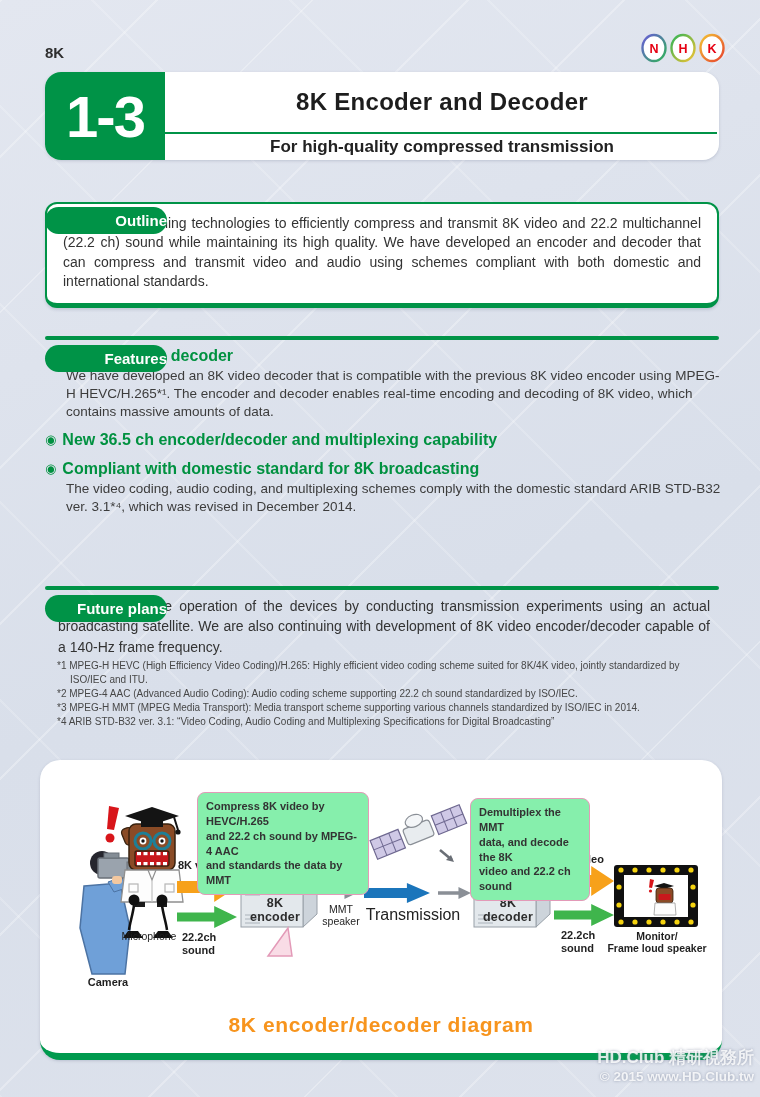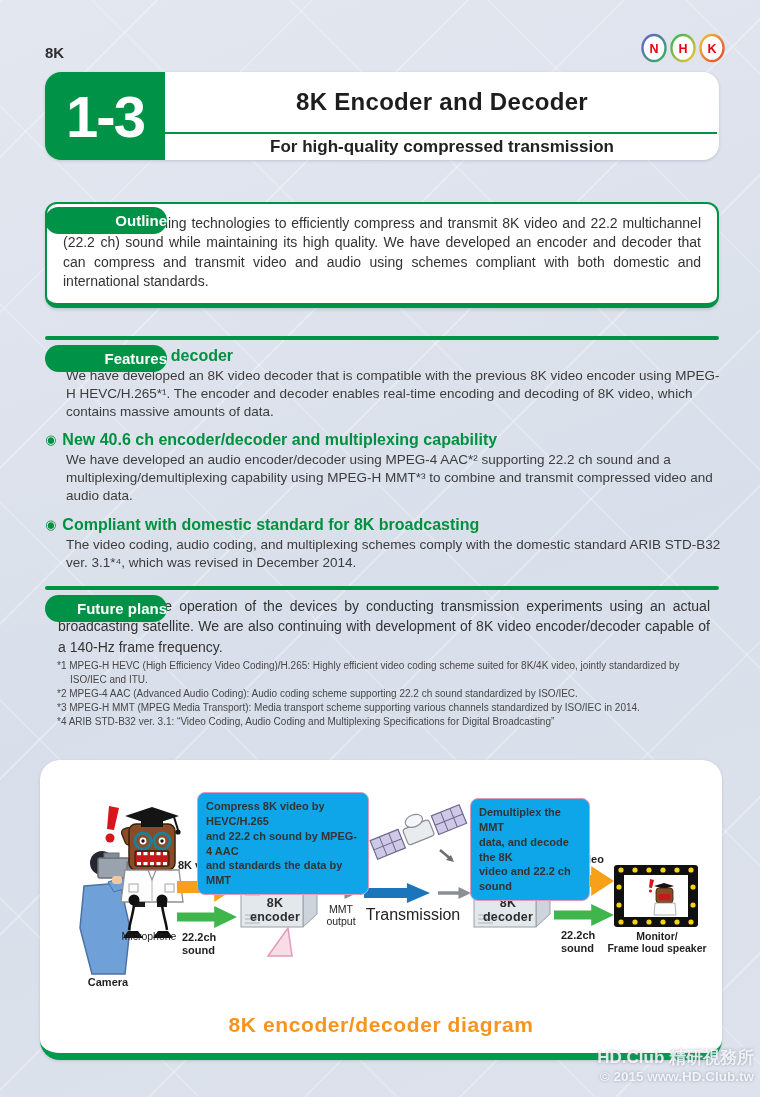--- a/index.html
+++ b/index.html
@@ -70,21 +70,21 @@
   #footnotes p { padding-left:13px; text-indent:-13px; }
 
   
   #diagram { left:40px; top:760px; width:682px; height:300px; background:#fff;
     border-radius:20px; border-bottom:7px solid #009a4e;
     box-shadow:0 1px 3px rgba(90,100,130,.25); }
   #diagram .lbl { position:absolute; font-weight:bold; color:#1f1f1f; }
   .lbl-11 { font-size:11px; line-height:1.15; }
   .lbl-10 { font-size:10.5px; line-height:1.15; }
 
-  .bubble { position:absolute; background:#0ea5e9; border:1.5px solid #e39ab8;
+  .bubble { position:absolute; background:#86efac; border:1.5px solid #e39ab8;
     border-radius:8px; padding:6px 8px; font-size:11px; font-weight:bold;
     color:#333; line-height:1.35; z-index:3; }
   .bubble span { display:block; }
   .tail { position:absolute; z-index:2; }
 
   .barrow { position:absolute; }
   .a-orange { background:#f7a11a;
     clip-path:polygon(0 30%,62% 30%,62% 0,100% 50%,62% 100%,62% 70%,0 70%); }
   .a-green { background:#3fb54c;
     clip-path:polygon(0 30%,62% 30%,62% 0,100% 50%,62% 100%,62% 70%,0 70%); }
@@ -153,22 +153,21 @@
   <div class="abs section-head" id="features-head">
     <div class="rule"></div>
     <div class="pill">Features</div>
   </div>
   <div class="abs" id="features-list">
     <div class="feat">
       <div class="feat-title"><span class="bullet">◉</span><span>New 8K video decoder</span></div>
       <div class="feat-body">We have developed an 8K video decoder that is compatible with the previous 8K video encoder using MPEG-H HEVC/H.265*¹. The encoder and decoder enables real-time encoding and decoding of 8K video, which contains massive amounts of data.</div>
     </div>
     <div class="feat">
-      <div class="feat-title"><span class="bullet">◉</span><span>New 40.6 ch encoder/decoder and multiplexing capability</span></div>
-      <div class="feat-body">We have developed an audio encoder/decoder using MPEG-4 AAC*² supporting 22.2 ch sound and a multiplexing/demultiplexing capability using MPEG-H MMT*³ to combine and transmit compressed video and audio data.</div>
+      <div class="feat-title"><span class="bullet">◉</span><span>New 36.5 ch encoder/decoder and multiplexing capability</span></div>
     </div>
     <div class="feat">
       <div class="feat-title"><span class="bullet">◉</span><span>Compliant with domestic standard for 8K broadcasting</span></div>
       <div class="feat-body">The video coding, audio coding, and multiplexing schemes comply with the domestic standard ARIB STD-B32 ver. 3.1*⁴, which was revised in December 2014.</div>
     </div>
   </div>
 
   <div class="abs section-head" id="future-head">
     <div class="rule"></div>
     <div class="pill">Future plans</div>
@@ -269,21 +268,21 @@
             <line x1="5" y1="47" x2="20" y2="47"></line>
             <line x1="5" y1="51" x2="20" y2="51"></line>
         </g>
       </svg>
       <div class="face-label">8K encoder</div>
     </div>
 
     <div class="barrow a-gray abs" style="left:284px;top:126px;width:33px;height:14px;"></div>
     <div class="lbl lbl-10 abs" style="left:280px;top:143px;width:42px;text-align:center;font-weight:normal;">
       <span style="display:block;">MMT</span>
-      <span style="display:block;">output</span>
+      <span style="display:block;">speaker</span>
     </div>
     <div class="barrow a-blue abs" style="left:324px;top:123px;width:66px;height:20px;"></div>
     <div class="abs" style="left:318px;top:146px;width:110px;text-align:center;font-size:16px;color:#222;">Transmission</div>
     <div class="barrow a-gray abs" style="left:398px;top:126px;width:33px;height:14px;"></div>
 
     <div class="isobox" style="left:433px;top:112px;">
       <svg width="78" height="56" viewBox="0 0 78 56">
         <polygon points="1,14 15,2 77,2 63,14" fill="#eef2f5" stroke="#98a0a8"></polygon>
         <polygon points="63,14 77,2 77,42 63,55" fill="#cdd4db" stroke="#98a0a8"></polygon>
         <rect x="1" y="14" width="62" height="41" fill="#e3e8ec" stroke="#98a0a8"></rect>

